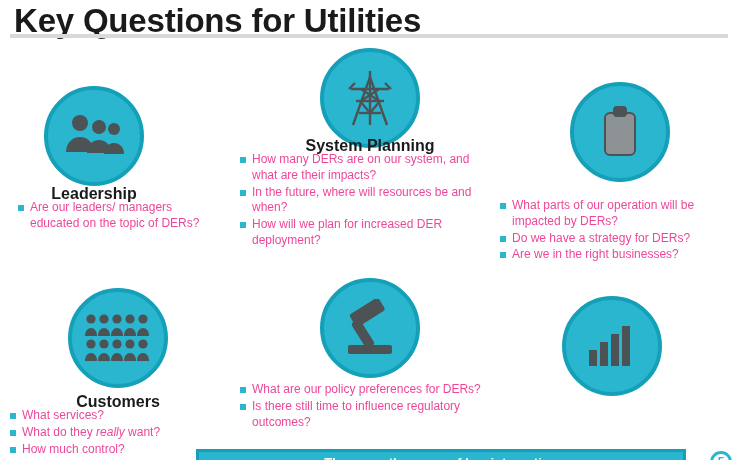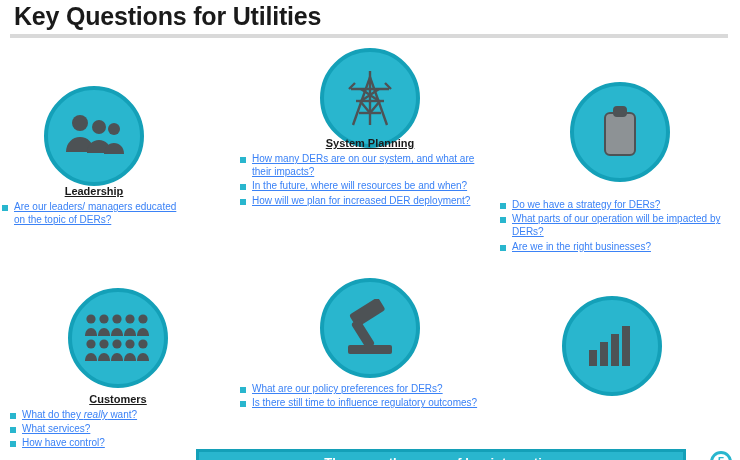--- a/index.html
+++ b/index.html
@@ -18,21 +18,21 @@
     position: relative;
     width: 740px;
     height: 460px;
     overflow: hidden;
   }
   
   .title {
     position: absolute;
     left: 14px;
     top: 2px;
-    font-size: 25px;
+    font-size: 33px;
     font-weight: bold;
     color: #1a1a1a;
     letter-spacing: -0.2px;
   }
   .title-rule {
     position: absolute;
     left: 10px;
     top: 34px;
     width: 718px;
     height: 4px;
@@ -46,34 +46,32 @@
     border: 4px solid #14a0b8;
     box-sizing: border-box;
     display: flex;
     align-items: center;
     justify-content: center;
   }
   .c-lg { width: 100px; height: 100px; }
   
   .heading {
     position: absolute;
-    font-size: 11px;
+    font-size: 16px;
     font-weight: bold;
     color: #1a1a1a;
     text-align: center;
     white-space: nowrap;
-    text-decoration: underline;
   }
   
   .bullets {
     position: absolute;
-    font-size: 10px;
-    color: #3b82f6;
+    font-size: 12px;
+    color: #ec4899;
     line-height: 1.32;
-    text-decoration: underline;
   }
   .bullet-row {
     display: flex;
     align-items: flex-start;
     margin-bottom: 1px;
   }
   .bullet-sq {
     width: 6px;
     height: 6px;
     background: #29b6ce;
@@ -137,21 +135,21 @@
           <path d="M3 38c0-9 6.5-15 14-15s14 6 14 15z"></path>
           <circle cx="36" cy="13" r="7"></circle>
           <path d="M24 39c0-8 5.5-13 12-13s12 5 12 13z"></path>
           <circle cx="51" cy="15" r="6"></circle>
           <path d="M41 40c0-7 4.5-11 10-11s10 4 10 11z"></path>
         </g>
       </svg>
     </span>
   </div>
   <div class="heading" style="left:44px; top:185px; width:100px;">Leadership</div>
-  <div class="bullets" style="left:2px; top:200px; width:182px;">
+  <div class="bullets" style="left:18px; top:200px; width:182px;">
     <div class="bullet-row">
       <span class="bullet-sq"></span>
       <span class="bullet-txt">Are our leaders/ managers educated on the topic of DERs?</span>
     </div>
   </div>
 
   <div class="circle c-lg" style="left:320px; top:48px;">
     <span>
       <svg width="54" height="62" viewBox="0 0 54 62">
         <g stroke="#4d5255" stroke-width="2.4" fill="none">
@@ -189,25 +187,25 @@
         <g fill="#8d9295" stroke="#4d5255" stroke-width="2">
           <rect x="5" y="9" width="30" height="42" rx="5"></rect>
           <rect x="14" y="3" width="12" height="9" rx="3" fill="#4d5255"></rect>
         </g>
       </svg>
     </span>
   </div>
   <div class="bullets" style="left:500px; top:198px; width:230px;">
     <div class="bullet-row">
       <span class="bullet-sq"></span>
+      <span class="bullet-txt">What parts of our operation will be impacted by DERs?</span>
+    </div>
+    <div class="bullet-row">
+      <span class="bullet-sq"></span>
       <span class="bullet-txt">Do we have a strategy for DERs?</span>
-    </div>
-    <div class="bullet-row">
-      <span class="bullet-sq"></span>
-      <span class="bullet-txt">What parts of our operation will be impacted by DERs?</span>
     </div>
     <div class="bullet-row">
       <span class="bullet-sq"></span>
       <span class="bullet-txt">Are we in the right businesses?</span>
     </div>
   </div>
 
   <div class="circle c-lg" style="left:68px; top:288px;">
     <span>
       <svg width="70" height="52" viewBox="0 0 70 52">
@@ -237,29 +235,29 @@
               <path d="M54 24c0-5 2.7-8 6-8s6 3 6 8z"></path>
           </g>
         </g>
       </svg>
     </span>
   </div>
   <div class="heading" style="left:58px; top:393px; width:120px;">Customers</div>
   <div class="bullets" style="left:10px; top:408px; width:200px;">
     <div class="bullet-row">
       <span class="bullet-sq"></span>
+      <span class="bullet-txt">What services?</span>
+    </div>
+    <div class="bullet-row">
+      <span class="bullet-sq"></span>
       <span class="bullet-txt">What do they <i>really</i> want?</span>
     </div>
     <div class="bullet-row">
       <span class="bullet-sq"></span>
-      <span class="bullet-txt">What services?</span>
-    </div>
-    <div class="bullet-row">
-      <span class="bullet-sq"></span>
-      <span class="bullet-txt">How have control?</span>
+      <span class="bullet-txt">How much control?</span>
     </div>
   </div>
 
   <div class="circle c-lg" style="left:320px; top:278px;">
     <span>
       <svg width="60" height="58" viewBox="0 0 60 58">
         <g fill="#4d5255">
           <rect x="10" y="6" width="34" height="15" rx="3" transform="rotate(-32 27 13)"></rect>
           <rect x="18" y="20" width="10" height="30" rx="3" transform="rotate(-32 23 35)"></rect>
           <rect x="8" y="46" width="44" height="9" rx="2"></rect>

